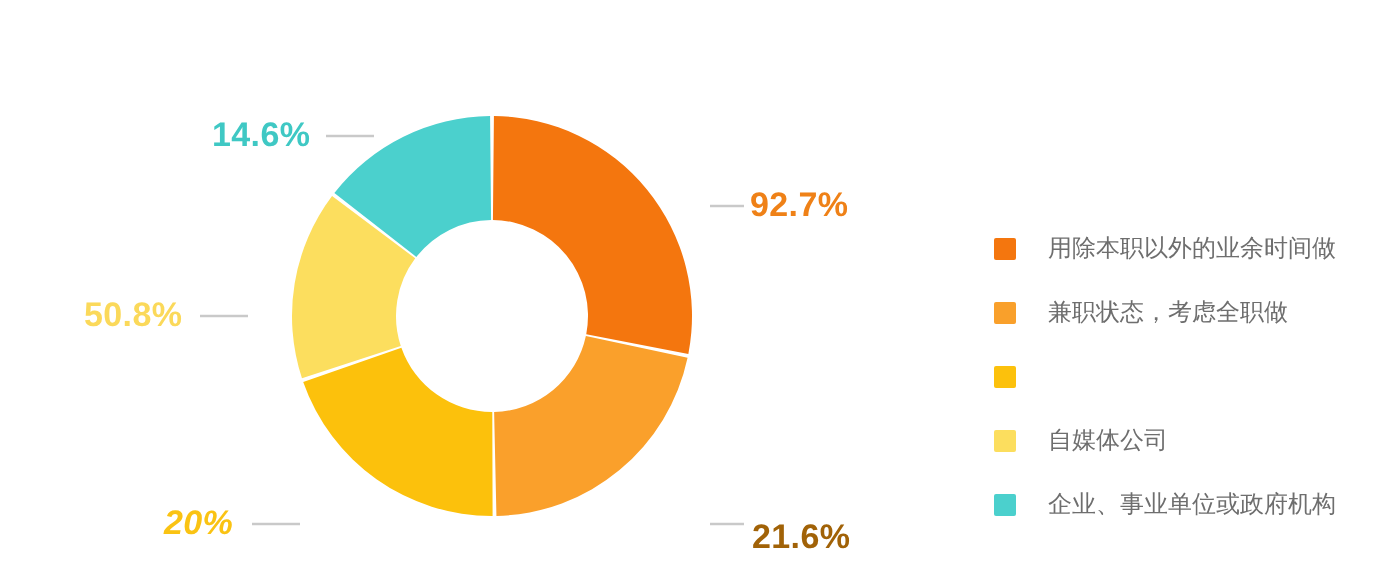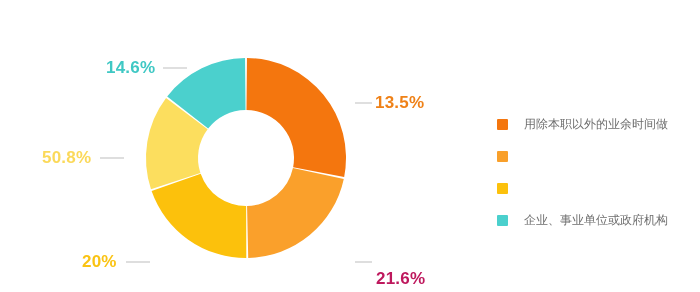--- a/index.html
+++ b/index.html
@@ -62,37 +62,42 @@
     <g id="leaders-group">
         <line x1="355" y1="103" x2="372" y2="103" stroke="#c9c9c9" stroke-width="1.2"></line>
         <line x1="355" y1="262" x2="372" y2="262" stroke="#c9c9c9" stroke-width="1.2"></line>
         <line x1="126" y1="262" x2="150" y2="262" stroke="#c9c9c9" stroke-width="1.2"></line>
         <line x1="100" y1="158" x2="124" y2="158" stroke="#c9c9c9" stroke-width="1.2"></line>
         <line x1="163" y1="68" x2="187" y2="68" stroke="#c9c9c9" stroke-width="1.2"></line>
       </g>
   </svg>
 
   <div id="pct-labels">
-      <div class="pct-label" style="left: 375px; top: 93px; color: rgb(239, 129, 23);">13.5%</div>
-      <div class="pct-label" style="left: 376px; top: 269px; color: #be185d;">21.6%</div>
-      <div class="pct-label" style="left: 82px; top: 252px; color: rgb(250, 195, 19);">20%</div>
+      <div class="pct-label" style="left: 375px; top: 93px; color: rgb(239, 129, 23);">92.7%</div>
+      <div class="pct-label" style="left: 376px; top: 259px; color: #a16207;">21.6%</div>
+      <div class="pct-label" style="left: 82px; top: 252px; color: rgb(250, 195, 19); font-style: italic;">20%</div>
       <div class="pct-label" style="left: 42px; top: 148px; color: rgb(251, 217, 90);">50.8%</div>
       <div class="pct-label" style="left: 106px; top: 58px; color: rgb(63, 200, 196);">14.6%</div>
     </div>
 
   <div class="legend" id="legend-root">
       <div class="legend-row">
         <span class="legend-swatch" style="background: rgb(244, 118, 14);"></span>
         <span class="legend-text">用除本职以外的业余时间做</span>
       </div>
       <div class="legend-row">
         <span class="legend-swatch" style="background: rgb(249, 160, 43);"></span>
+        <span class="legend-text">兼职状态，考虑全职做</span>
       </div>
       <div class="legend-row">
         <span class="legend-swatch" style="background: rgb(252, 193, 12);"></span>
+      </div>
+      <div class="legend-row">
+        <span class="legend-swatch" style="background: rgb(252, 222, 94);"></span>
+        <span class="legend-text">自媒体公司</span>
       </div>
       <div class="legend-row">
         <span class="legend-swatch" style="background: rgb(75, 208, 205);"></span>
         <span class="legend-text">企业、事业单位或政府机构</span>
       </div>
     </div>
 
 </div>
 
 </body></html>

